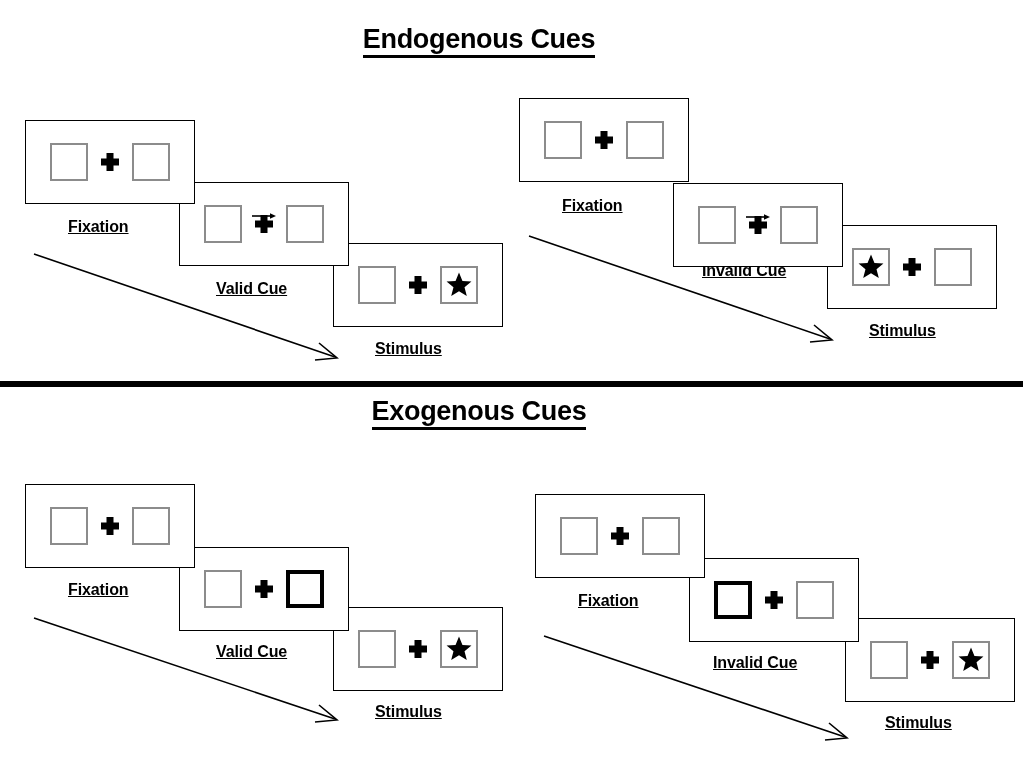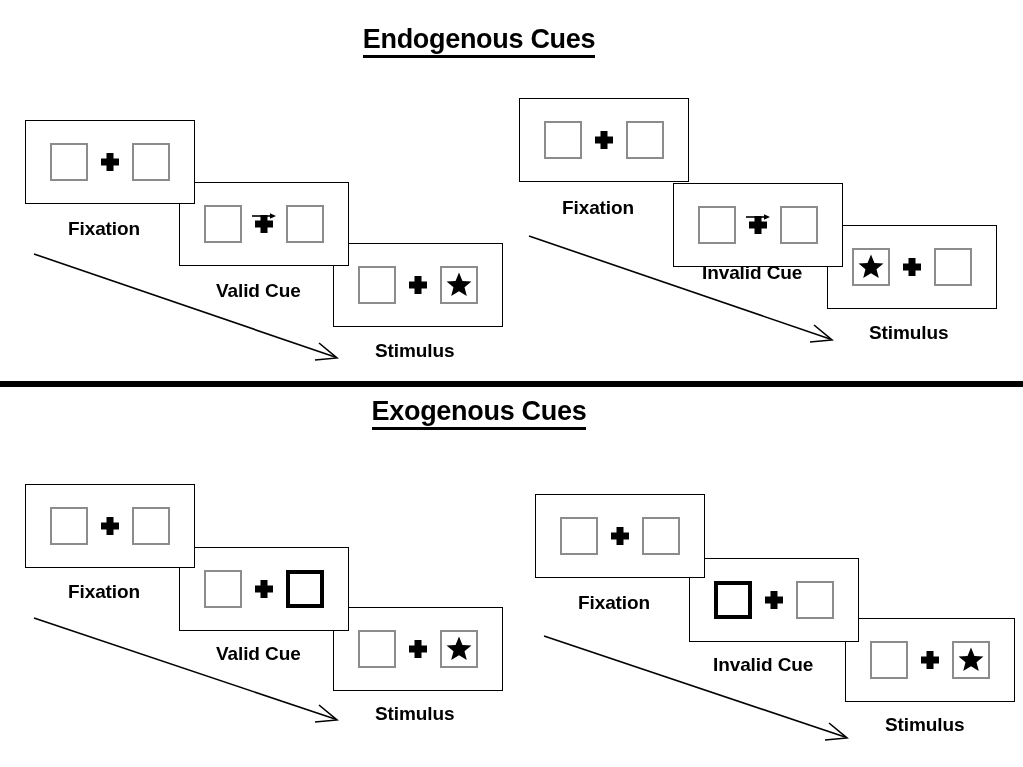--- a/index.html
+++ b/index.html
@@ -124,25 +124,26 @@
     top: -3px;
     transform: translateX(-50%);
     width: 26px;
     height: 10px;
     overflow: visible;
   }
 
   
   .caption {
     position: absolute;
-    font-size: 19px;
+    font-size: 16px;
     font-weight: bold;
     white-space: nowrap;
     color: #000;
     letter-spacing: -0.1px;
+    text-decoration: underline;
   }
 
   
   .time-arrow {
     position: absolute;
     overflow: visible;
   }
 </style>
 </head>
 <body>

